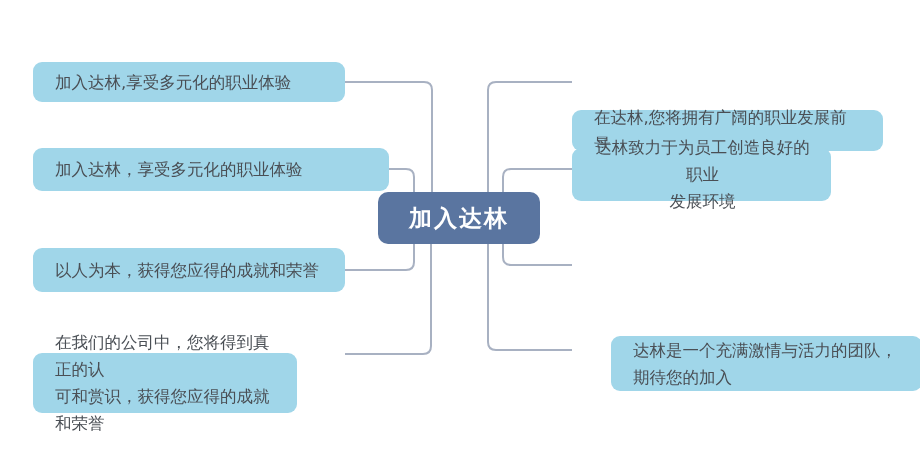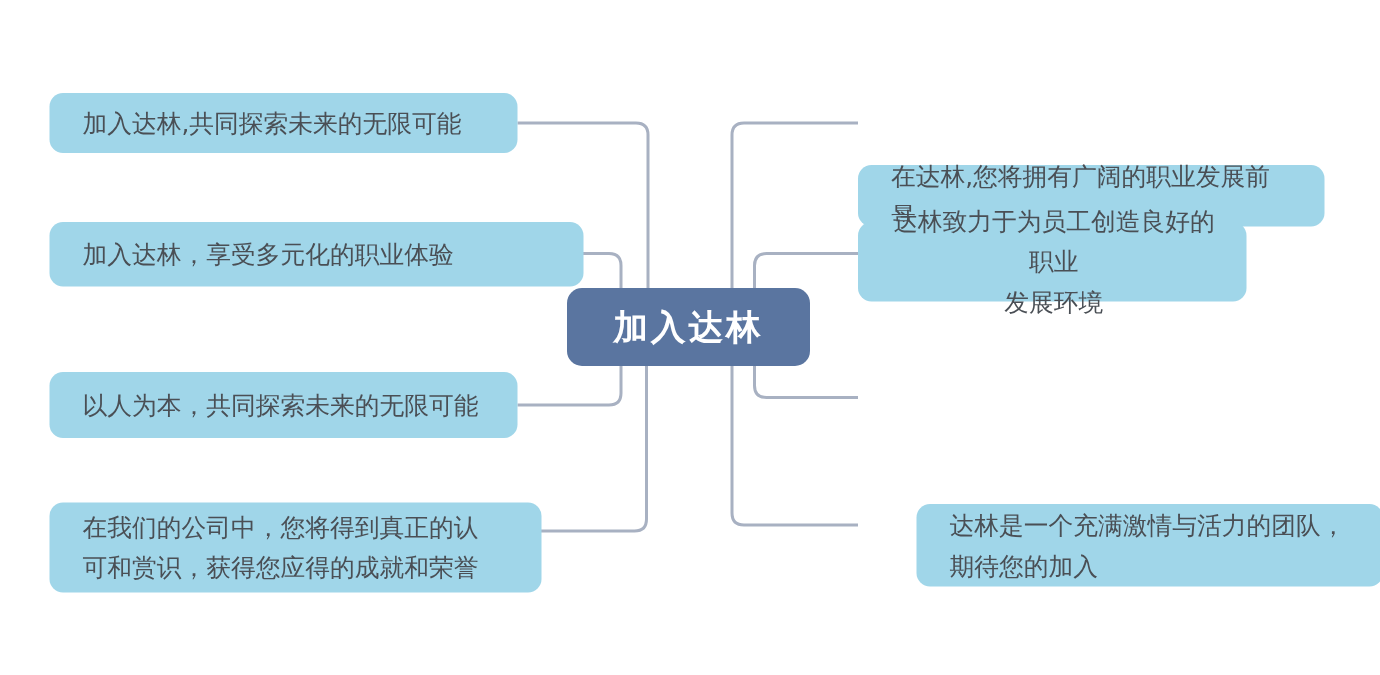--- a/index.html
+++ b/index.html
@@ -67,32 +67,32 @@
     <path d="M345 169 H406 Q414 169 414 177 V192"></path>
     <path d="M345 270 H406 Q414 270 414 262 V244"></path>
     <path d="M345 354 H423 Q431 354 431 346 V244"></path>
     <path d="M572 82 H496 Q488 82 488 90 V192"></path>
     <path d="M572 169 H511 Q503 169 503 177 V192"></path>
     <path d="M572 265 H511 Q503 265 503 257 V244"></path>
     <path d="M572 350 H496 Q488 350 488 342 V244"></path>
   </svg>
 
   <div class="node branch" style="left:33px; top:62px; width:312px; height:40px;">
-    <span class="branch-label">加入达林,共同探索未来的无限可能</span>
+    <span class="branch-label">加入达林,享受多元化的职业体验</span>
   </div>
 
   <div class="node branch" style="left:33px; top:148px; width:356px; height:43px;">
     <span class="branch-label">加入达林，享受多元化的职业体验</span>
   </div>
 
   <div class="node branch" style="left:33px; top:248px; width:312px; height:44px;">
-    <span class="branch-label">以人为本，共同探索未来的无限可能</span>
+    <span class="branch-label">以人为本，获得您应得的成就和荣誉</span>
   </div>
 
-  <div class="node branch" style="left:33px; top:335px; width:328px; height:60px;">
+  <div class="node branch" style="left:33px; top:353px; width:264px; height:60px;">
     <span class="branch-label">在我们的公司中，您将得到真正的认
 可和赏识，获得您应得的成就和荣誉</span>
   </div>
 
   <div class="node root-node" style="left:378px; top:192px; width:162px; height:52px;">
     <span>加入达林</span>
   </div>
 
   <div class="node branch" style="left:572px; top:62px; width:311px; height:41px;margin-top:48px;">
     <span class="branch-label">在达林,您将拥有广阔的职业发展前景</span>

